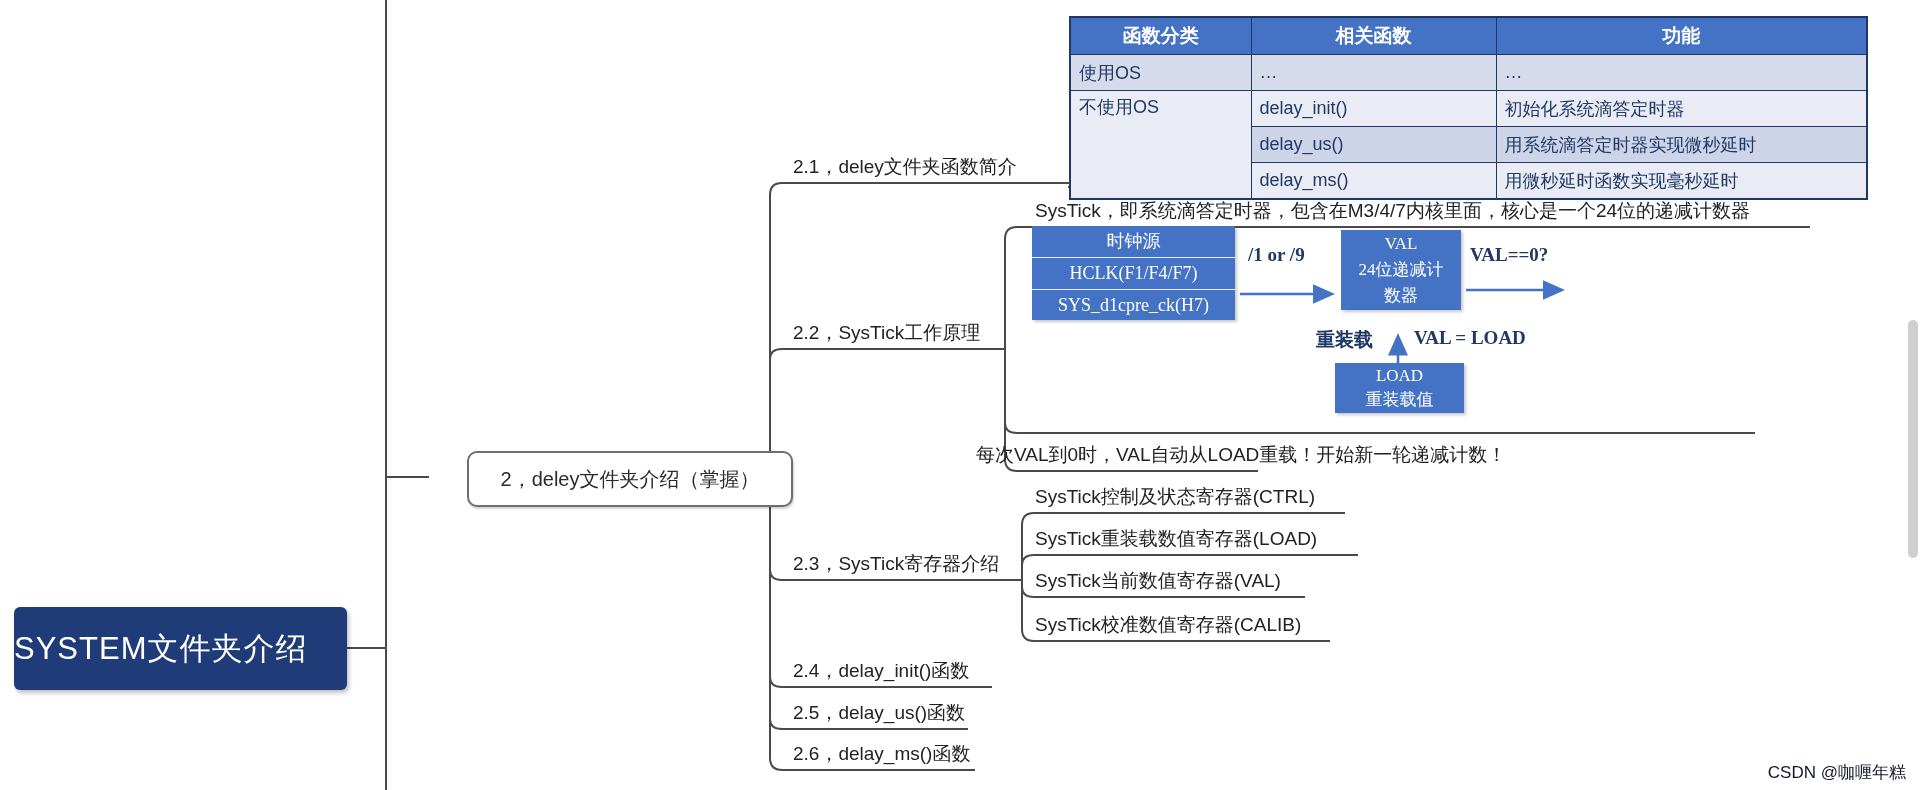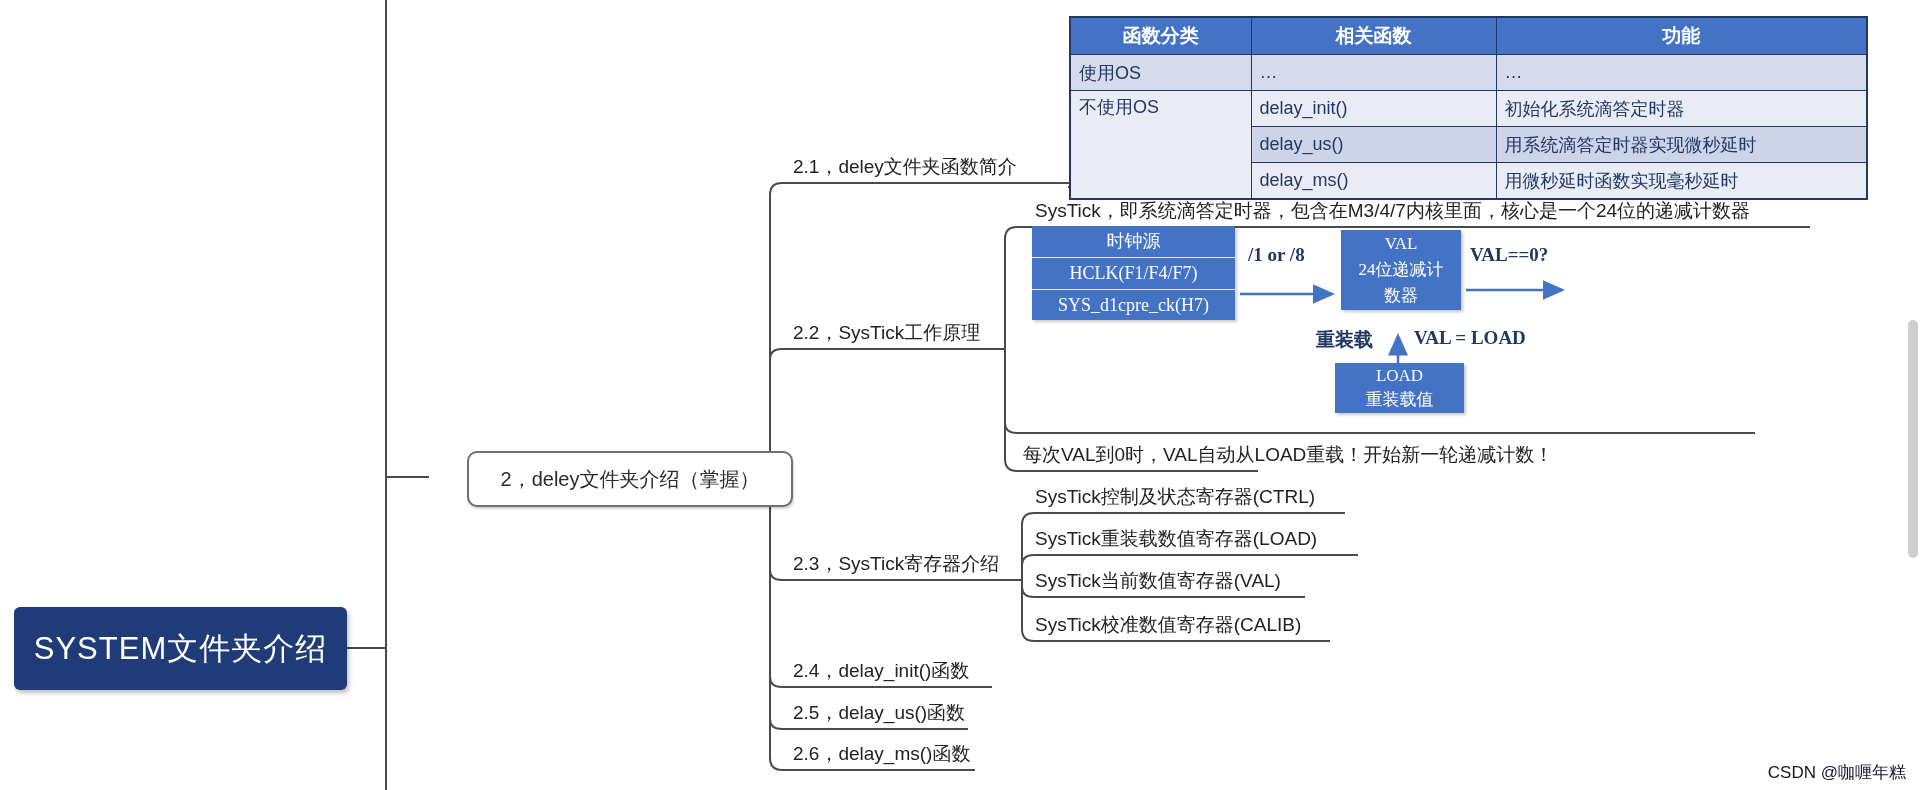--- a/index.html
+++ b/index.html
@@ -10,21 +10,21 @@
     color:#2b2b2b;
   }
   svg.lines{position:absolute;left:0;top:0;pointer-events:none;}
   .abs{position:absolute;}
   
   .topic{font-size:19px;color:#222;white-space:nowrap;line-height:26px;}
   
   .root-node{
     left:14px;top:607px;width:333px;height:83px;
     background:#1f3c78;border-radius:6px;
-    display:flex;align-items:center;justify-content:center;
+    display:flex;align-items:center;justify-content:flex-start;
     color:#ffffff;font-size:31px;letter-spacing:1px;
     box-shadow:2px 3px 4px rgba(0,0,0,.25);
   }
   
   .node2{
     left:429px;top:451px;width:322px;height:52px;
     background:#ffffff;border:2px solid #6f6f6f;border-radius:10px;
     display:flex;align-items:center;justify-content:center;
     font-size:20px;color:#2b2b2b;white-space:nowrap;
     box-shadow:1px 2px 2px rgba(0,0,0,.18);
@@ -176,41 +176,41 @@
   <div class="abs topic" style="left:1035px;top:198px;">SysTick，即系统滴答定时器，包含在M3/4/7内核里面，核心是一个24位的递减计数器</div>
 
   <div class="abs" style="left:1005px;top:219px;width:760px;height:200px;font-family:Liberation Serif, serif;">
 
     <div class="fbox abs" style="left:27px;top:7px;width:203px;height:94px;font-size:18px;">
       <span class="row" style="line-height:31px;">时钟源</span>
       <span class="row" style="line-height:31px;border-top:1px solid #e8eefb;">HCLK(F1/F4/F7)</span>
       <span class="row" style="line-height:31px;border-top:1px solid #e8eefb;">SYS_d1cpre_ck(H7)</span>
     </div>
 
-    <div class="flabel abs" style="left:243px;top:25px;">/1 or /8</div>
+    <div class="flabel abs" style="left:243px;top:25px;">/1 or /9</div>
 
     <div class="fbox abs" style="left:336px;top:11px;width:120px;height:80px;font-size:17px;">
       <span class="row" style="line-height:27px;">VAL</span>
       <span class="row" style="line-height:26px;">24位递减计</span>
       <span class="row" style="line-height:26px;">数器</span>
     </div>
 
     <div class="flabel abs" style="left:465px;top:25px;">VAL==0?</div>
 
 
     <div class="flabel abs" style="left:311px;top:108px;">重装载</div>
     <div class="flabel abs" style="left:409px;top:108px;">VAL = LOAD</div>
 
     <div class="fbox abs" style="left:330px;top:144px;width:129px;height:50px;font-size:17px;">
       <span class="row" style="line-height:26px;">LOAD</span>
       <span class="row" style="line-height:22px;">重装载值</span>
     </div>
   </div>
 
-  <div class="abs topic" style="left:1023px;top:442px;">每次VAL到0时，VAL自动从LOAD重载！开始新一轮递减计数！</div>
+  <div class="abs topic" style="left:976px;top:442px;">每次VAL到0时，VAL自动从LOAD重载！开始新一轮递减计数！</div>
 
   <div class="abs topic" style="left:1035px;top:484px;">SysTick控制及状态寄存器(CTRL)</div>
   <div class="abs topic" style="left:1035px;top:526px;">SysTick重装载数值寄存器(LOAD)</div>
   <div class="abs topic" style="left:1035px;top:612px;">SysTick校准数值寄存器(CALIB)</div>
   <div class="abs topic" style="left:1035px;top:568px;">SysTick当前数值寄存器(VAL)</div>
 
   <div class="abs scroll-thumb"></div>
 
   <div class="abs watermark">CSDN @咖喱年糕</div>
 

